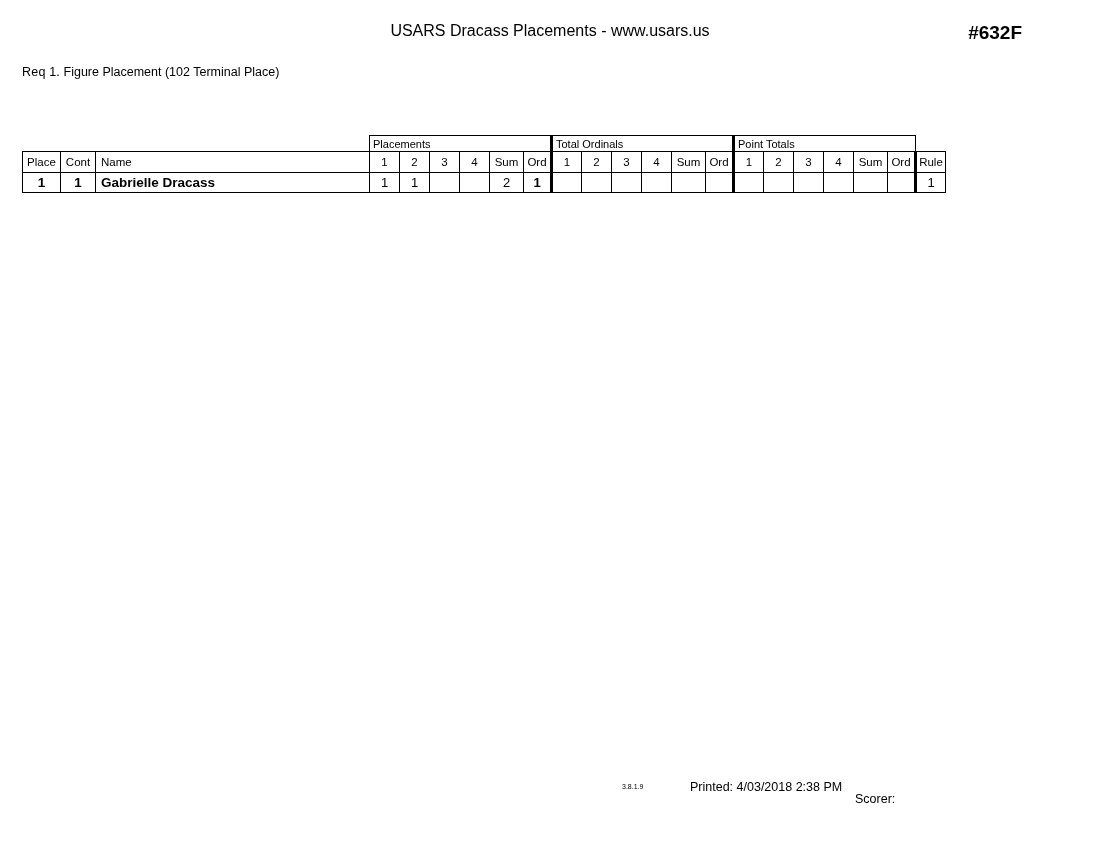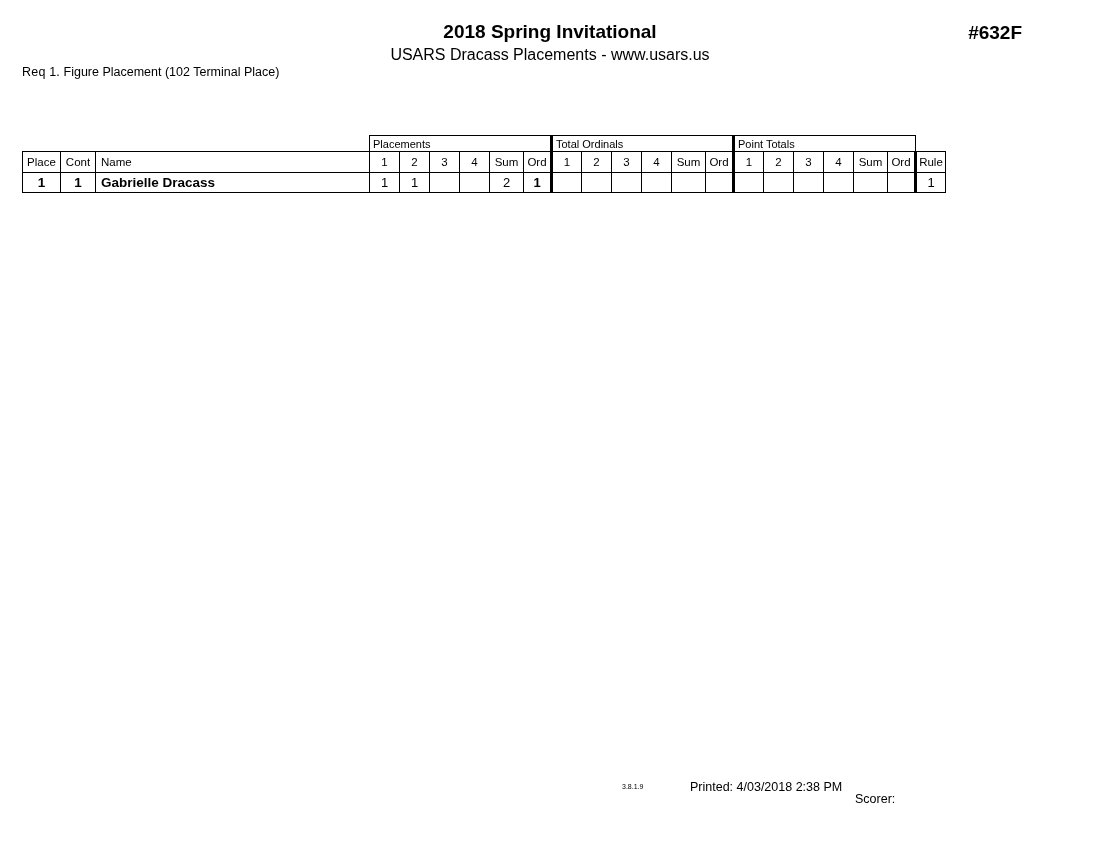--- a/index.html
+++ b/index.html
@@ -180,21 +180,20 @@
 <body>
 
 <div class="req-block">
   <div class="req-line">
     <span class="req-label">Req  1.</span>
     <span>Figure Placement (102 Terminal Place)</span>
   </div>
 </div>
 
 <div class="title-block">
-  <div class="title-main">2018 Spring Invitational</div>
   <div class="title-org">USARS Dracass Placements - www.usars.us</div>
 </div>
 
 <div class="doc-number">#632F</div>
 
 <table class="results-table">
   <colgroup>
     <col class="w-place">
       <col class="w-cont">
       <col class="w-name">

